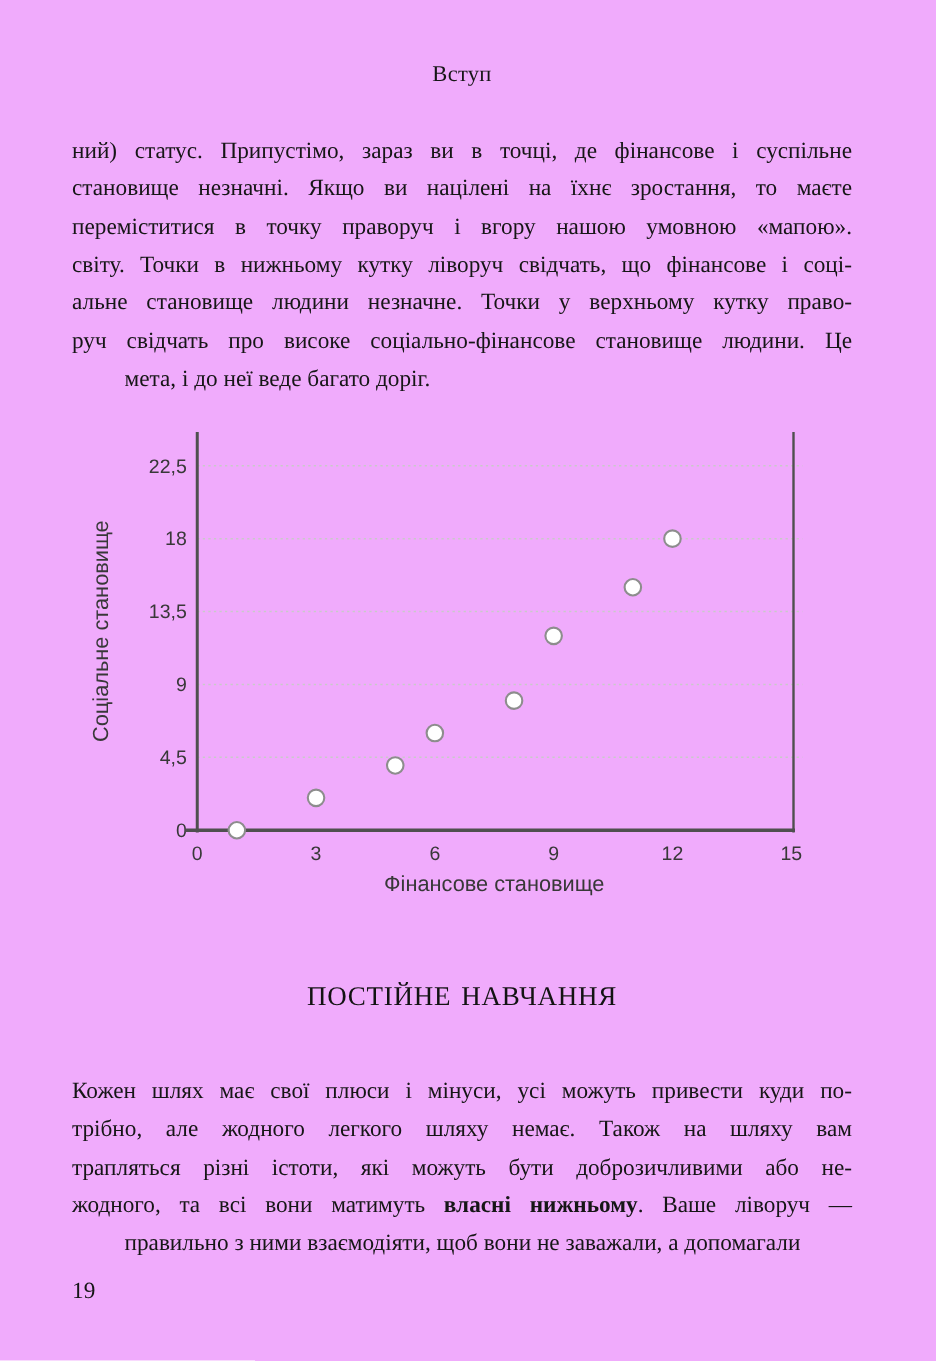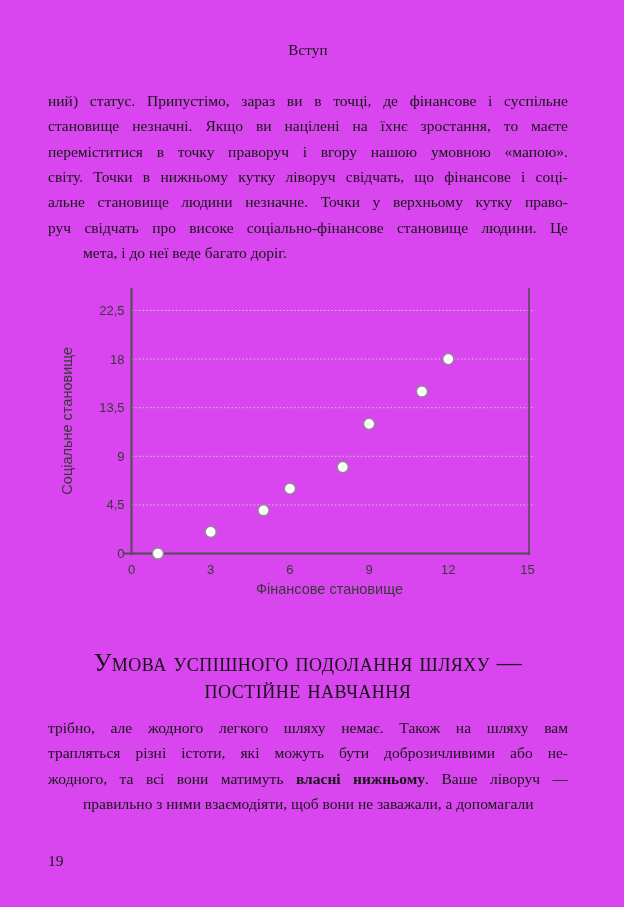--- a/index.html
+++ b/index.html
@@ -1,17 +1,17 @@
 <!DOCTYPE html>
 <html><head>
 <meta charset="utf-8">
 <style>
   html,body{margin:0;padding:0;background:#ffffff;}
   .page{
-    position:relative;width:624px;height:907px;background:#d946ef;
+    position:relative;width:624px;height:907px;background:#f0abfc;
     font-family:"Liberation Serif",serif;color:#161616;overflow:hidden;
   }
   .running-head{
     position:absolute;top:42px;left:48px;width:520px;text-align:center;
     font-size:15px;letter-spacing:.2px;
   }
   .para{position:absolute;left:48px;width:520px;font-size:15.5px;line-height:25.33px;}
   .para-intro{top:88px;}
   .para-learning{top:715px;}
   .para .line{text-align:justify;text-align-last:justify;}
@@ -77,25 +77,25 @@
         <circle cx="263.5" cy="510.3" r="5.5" fill="#ffffff" stroke="#8d8d8d" stroke-width="1.4"></circle>
         <circle cx="289.9" cy="488.7" r="5.5" fill="#ffffff" stroke="#8d8d8d" stroke-width="1.4"></circle>
         <circle cx="342.7" cy="467.1" r="5.5" fill="#ffffff" stroke="#8d8d8d" stroke-width="1.4"></circle>
         <circle cx="369.1" cy="423.9" r="5.5" fill="#ffffff" stroke="#8d8d8d" stroke-width="1.4"></circle>
         <circle cx="421.9" cy="391.5" r="5.5" fill="#ffffff" stroke="#8d8d8d" stroke-width="1.4"></circle>
         <circle cx="448.29999999999995" cy="359.1" r="5.5" fill="#ffffff" stroke="#8d8d8d" stroke-width="1.4"></circle>
       </svg>
     </div>
 
   <h2 class="heading">
-    <div>Умова успішного подолання шляху —</div>
     <div>постійне навчання</div>
   </h2>
 
   <div class="para para-learning">
+      <div class="line">Кожен шлях має свої плюси і мінуси, усі можуть привести куди по-</div>
       <div class="line">трібно, але жодного легкого шляху немає. Також на шляху вам</div>
       <div class="line">трапляться різні істоти, які можуть бути доброзичливими або не-</div>
       <div class="line"><span>жодного, та всі вони матимуть </span><b>власні нижньому</b><span>. Ваше ліворуч —</span></div>
       <div class="line last">правильно з ними взаємодіяти, щоб вони не заважали, а допомагали</div>
     </div>
 
   <div class="page-number">19</div>
 
 </div>
 

